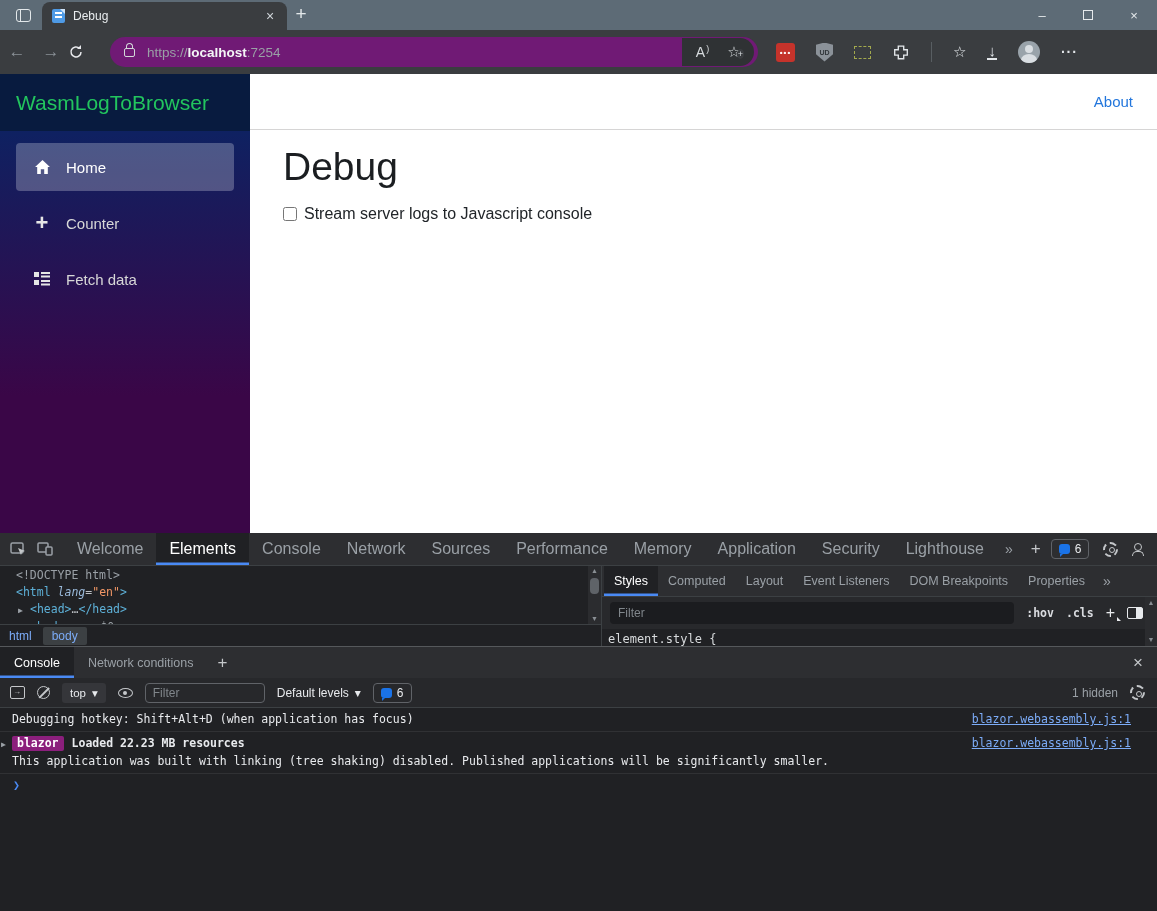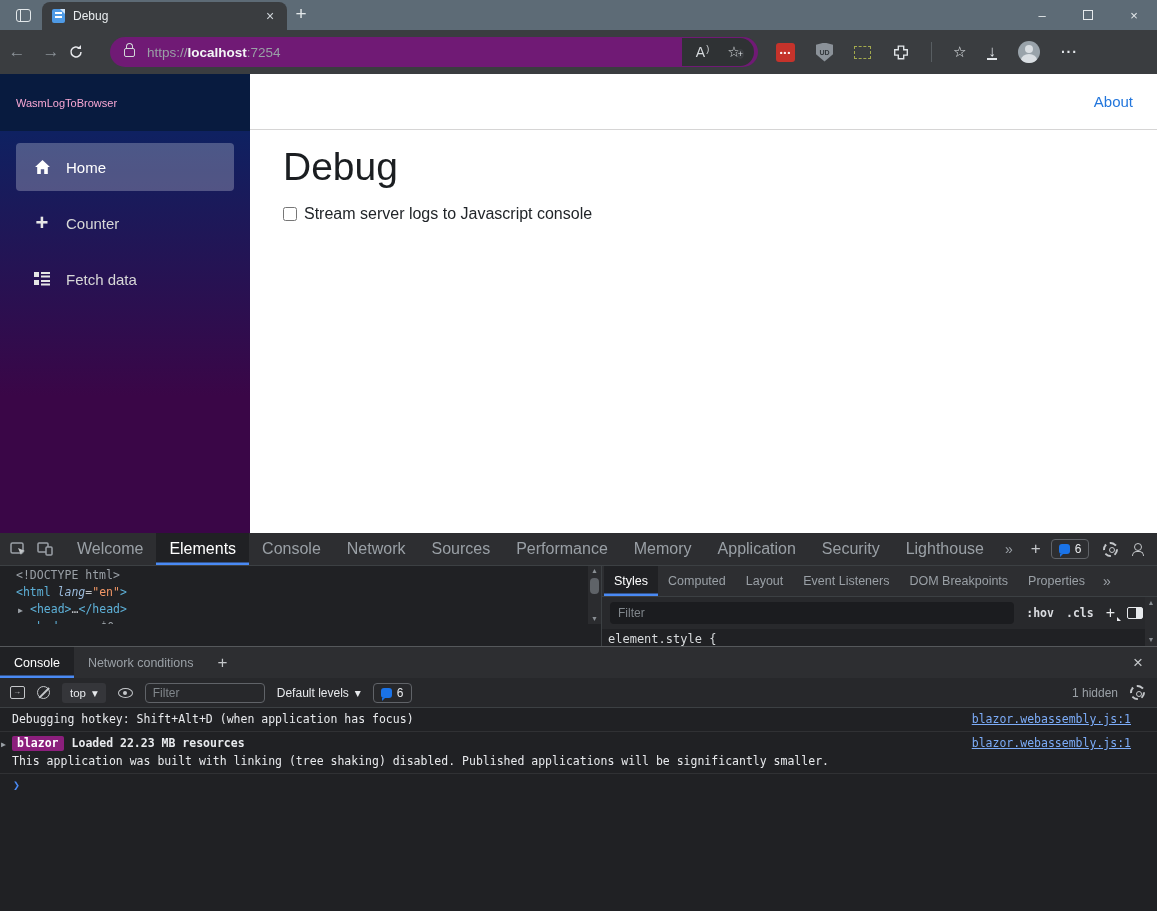--- a/index.html
+++ b/index.html
@@ -57,21 +57,21 @@
   .avatar { width:22px; height:22px; border-radius:50%; background:#99a3aa; position:relative; overflow:hidden; }
   .avatar::before { content:""; position:absolute; left:7px; top:4px; width:8px; height:8px; border-radius:50%; background:#d9dee2; }
   .avatar::after { content:""; position:absolute; left:3px; top:13px; width:16px; height:12px; border-radius:50%; background:#d9dee2; }
   .more-ic { color:#e3e7ea; font-size:14px; letter-spacing:1px; font-weight:bold; }
 
   
   .app { position:absolute; top:74px; left:0; width:1157px; height:459px; background:#fff; }
   .sidebar { position:absolute; left:0; top:0; width:250px; height:459px;
     background:linear-gradient(180deg,#052767 0%,#3a0647 70%); }
   .brand-row { height:57px; background:#081b3f; display:flex; align-items:center; padding-left:16px; }
-  .brand { color:#f9a8d4; font-size:11px; }
+  .brand { color:#22c55e; font-size:21px; }
   .nav-menu { padding-top:12px; }
   .nav-item { height:48px; margin:0 16px 8px 16px; border-radius:4px; display:flex; align-items:center;
     color:#d7d7d7; font-size:15px; }
   .nav-item.active { background:rgba(255,255,255,0.25); color:#fff; }
   .nav-ico { width:20px; margin:0 14px 0 16px; display:flex; justify-content:center; }
   .plus-glyph { color:#e6e6e6; font-size:22px; font-weight:bold; line-height:18px; }
 
   .top-row { position:absolute; left:250px; top:0; right:0; height:56px; background:#fff;
     border-bottom:1px solid #d6d5d5; display:flex; align-items:center; justify-content:flex-end; padding-right:24px; }
   .about-link { color:#2276dc; font-size:15px; text-decoration:none; }
@@ -322,20 +322,24 @@
           <div class="doctype">&lt;!DOCTYPE html&gt;</div>
           <div><span class="tag">&lt;html</span><span class="attr">&nbsp;<span>lang</span></span><span class="punc">=</span><span class="val">"en"</span><span class="tag">&gt;</span></div>
           <div style="padding-left:14px;"><span class="tw">▶</span><span class="tag">&lt;head&gt;</span><span class="punc">…</span><span class="tag">&lt;/head&gt;</span></div>
           <div style="padding-left:14px;"><span class="tw" style="width:26px;margin-left:-26px;"> </span><span class="tag">&lt;body&gt;</span><span class="dom-flag">== $0</span></div>
         </div>
         <div class="dom-scroll">
           <span class="scr-arrow">▲</span>
           <span class="scr-thumb"></span>
           <span class="scr-arrow" style="margin-top:auto;">▼</span>
         </div>
+        <div class="crumbs">
+          <span class="crumb">html</span>
+          <span class="crumb sel">body</span>
+        </div>
       </div>
 
       <div class="styles-pane">
         <div class="styles-tabs">
           <div class="styles-tab active">Styles</div>
           <div class="styles-tab">Computed</div>
           <div class="styles-tab">Layout</div>
           <div class="styles-tab">Event Listeners</div>
           <div class="styles-tab">DOM Breakpoints</div>
           <div class="styles-tab">Properties</div>

